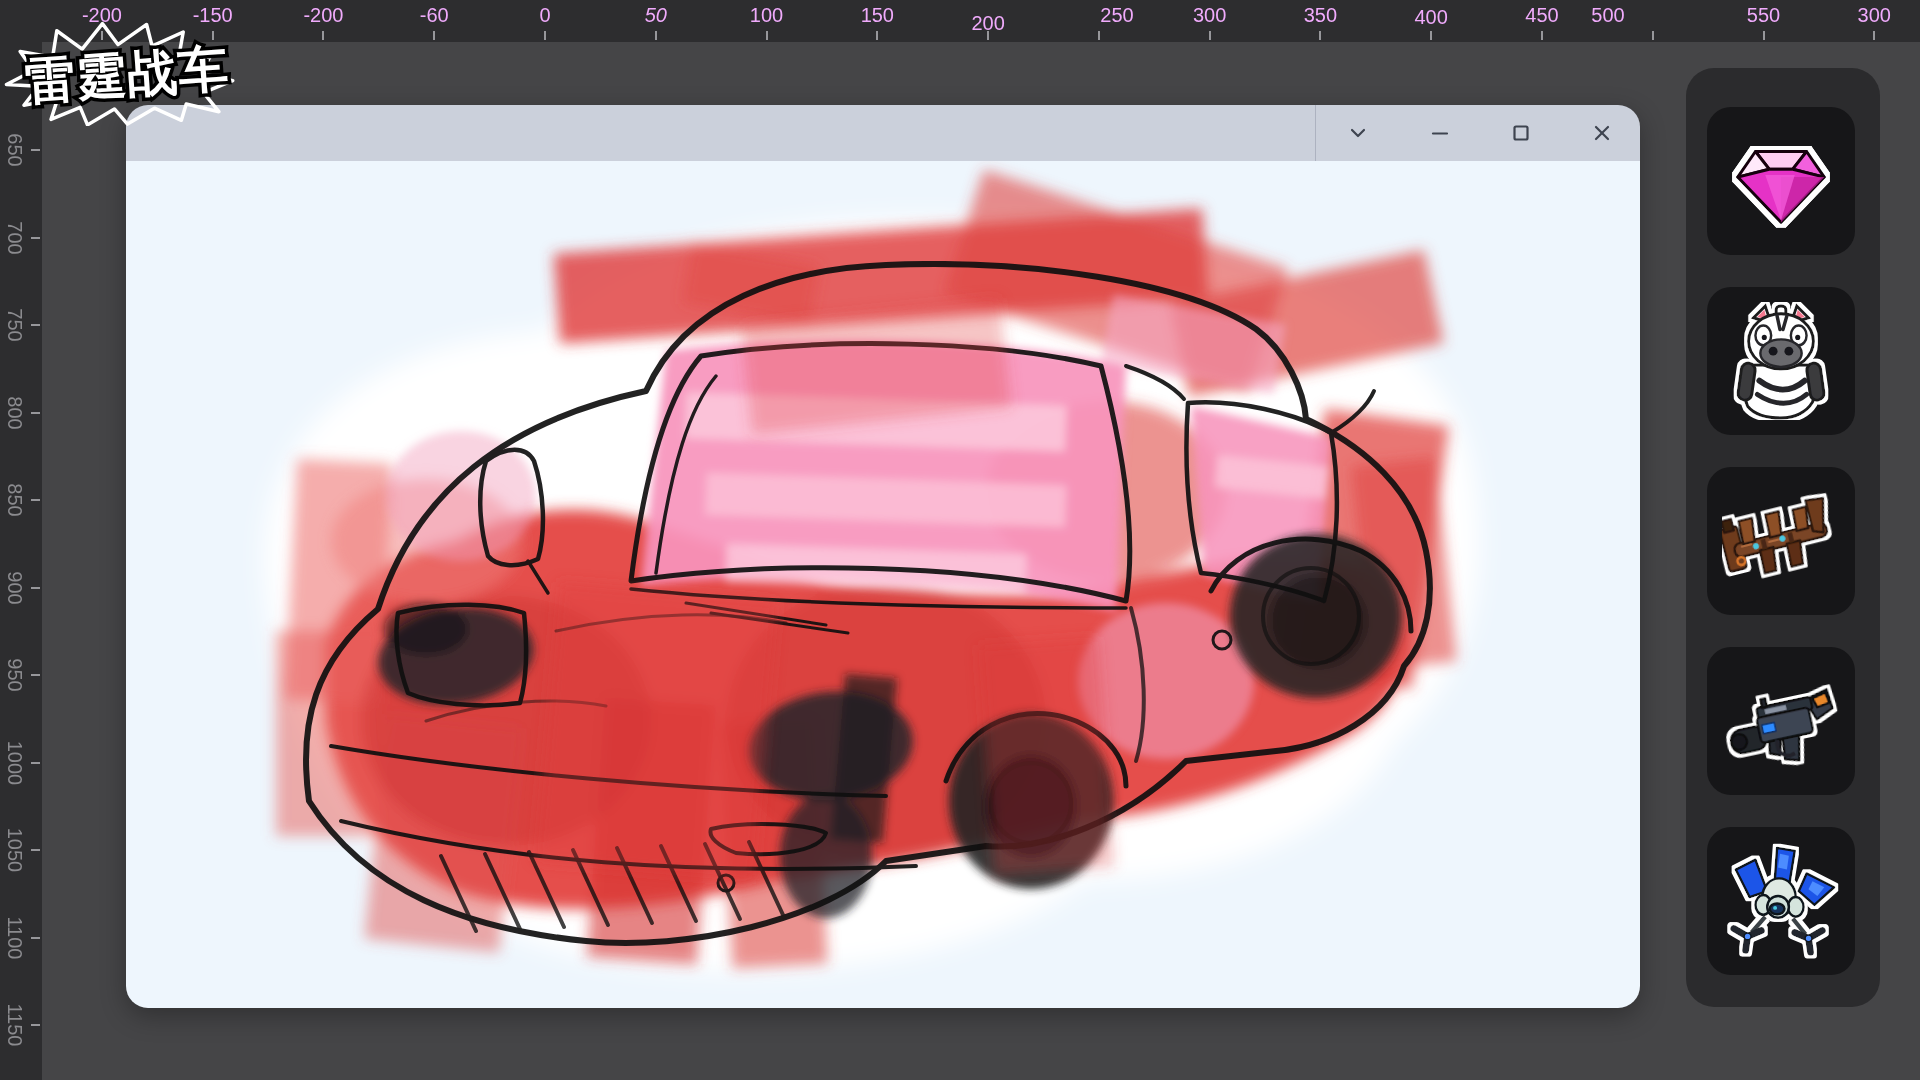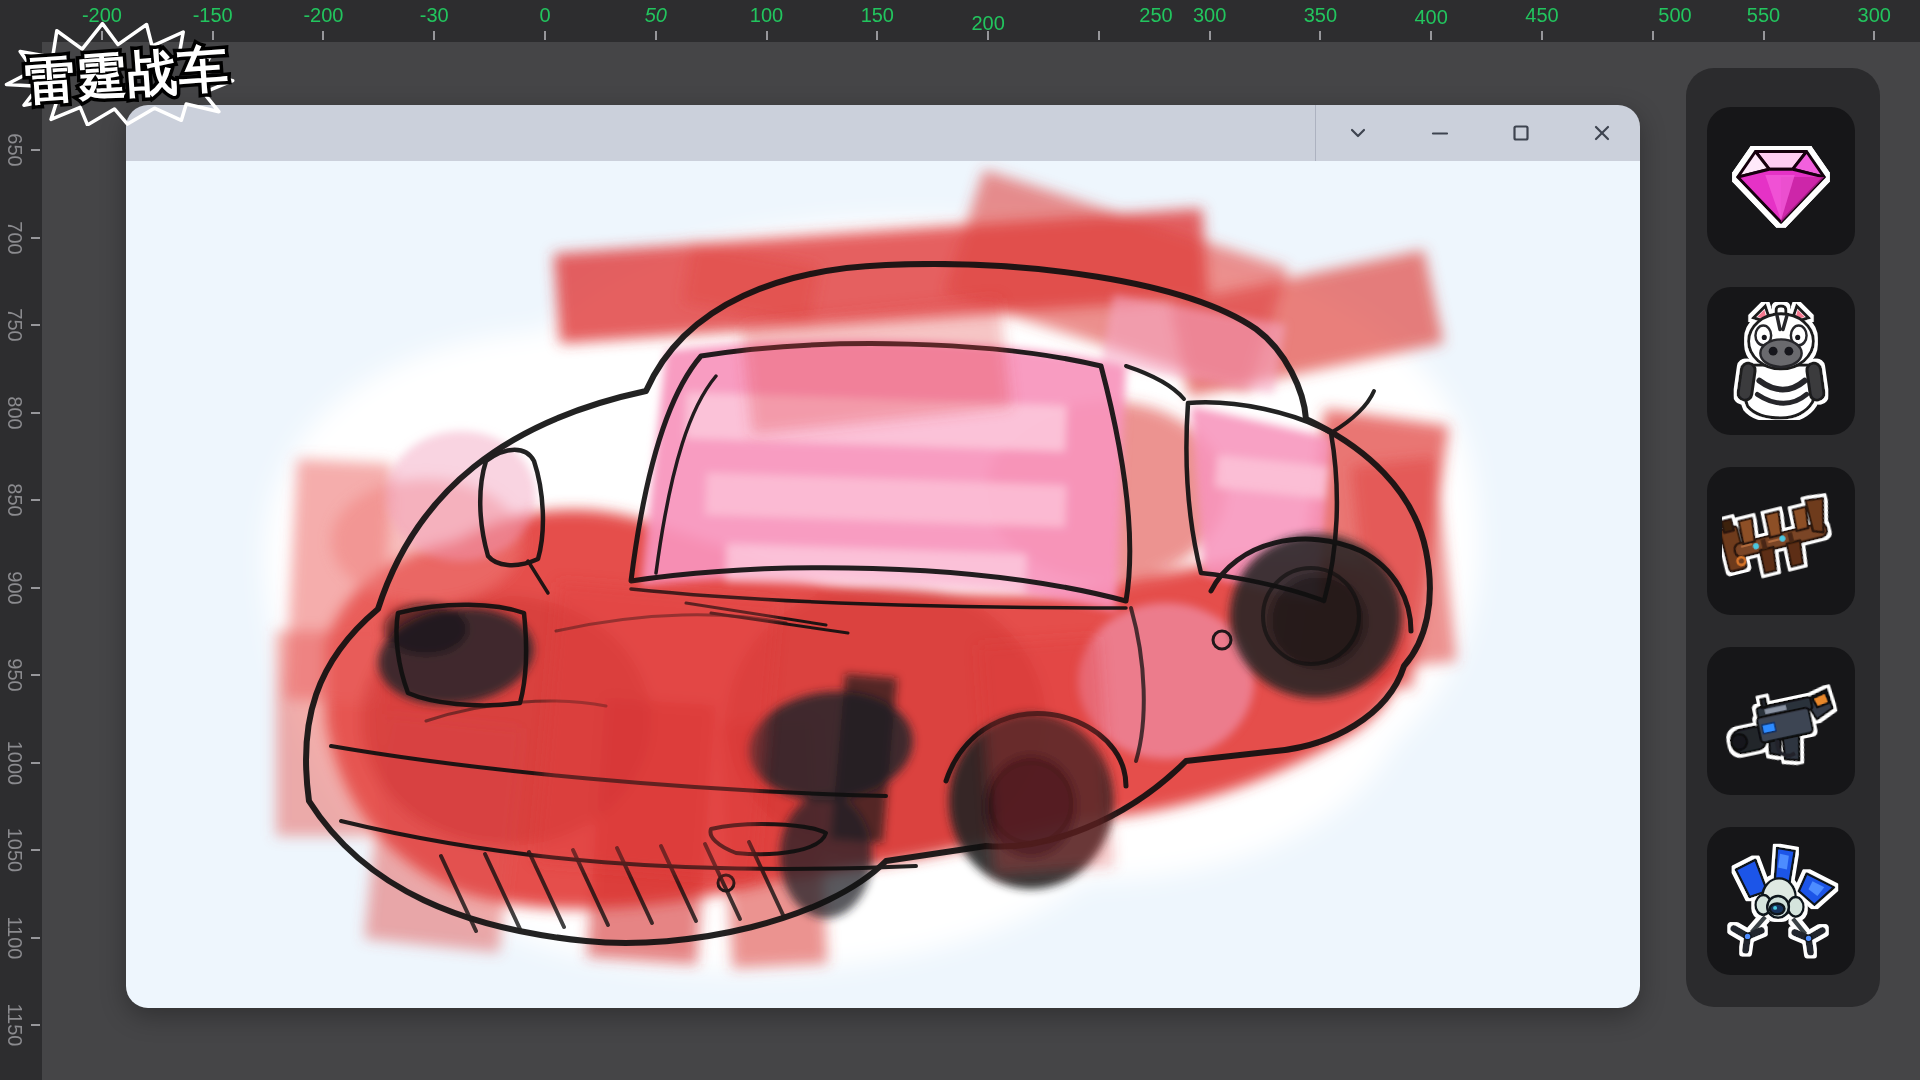--- a/index.html
+++ b/index.html
@@ -2,21 +2,21 @@
 <html><head>
 <meta charset="utf-8">
 <style>
   html,body{margin:0;padding:0;background:#454547;}
   #root{position:relative;width:1920px;height:1080px;overflow:hidden;
         background:#454547;font-family:"Liberation Sans","DejaVu Sans",sans-serif;}
 
   
   .ruler-top{position:absolute;left:0;top:0;width:1920px;height:42px;background:#2d2d2f;z-index:5;}
   .ruler-left{position:absolute;left:0;top:0;width:42px;height:1080px;background:#2d2d2f;z-index:5;}
-  .rlabel{position:absolute;color:#22c55e;font-size:20px;font-weight:500;text-align:center;
+  .rlabel{position:absolute;color:#f0abfc;font-size:20px;font-weight:500;text-align:center;
           width:80px;height:22px;line-height:22px;user-select:none;}
   .vlabel{position:absolute;color:#8b8b8f;font-size:20px;font-weight:500;text-align:center;
           width:60px;height:20px;line-height:20px;transform:rotate(90deg);user-select:none;}
   .htick{position:absolute;width:2px;height:9px;background:#97979b;top:31px;}
   .vtick{position:absolute;width:9px;height:2px;background:#97979b;left:31px;}
 
   
   .logo{position:absolute;left:2px;top:14px;width:250px;height:112px;z-index:60;pointer-events:none;}
 
   
@@ -41,43 +41,43 @@
 
 <div id="root">
 
   <div class="ruler-top">
       <div class="rlabel" style="left: 61.9px; top: 4px;">-200</div>
       <div class="htick" style="left: 100.9px;"></div>
       <div class="rlabel" style="left: 172.675px; top: 4px;">-150</div>
       <div class="htick" style="left: 211.675px;"></div>
       <div class="rlabel" style="left: 283.45px; top: 4px;">-200</div>
       <div class="htick" style="left: 322.45px;"></div>
-      <div class="rlabel" style="left: 394.225px; top: 4px;">-30</div>
+      <div class="rlabel" style="left: 394.225px; top: 4px;">-60</div>
       <div class="htick" style="left: 433.225px;"></div>
       <div class="rlabel" style="left: 505px; top: 4px;">0</div>
       <div class="htick" style="left: 544px;"></div>
       <div class="rlabel" style="left: 615.775px; top: 4px; font-style: italic;">50</div>
       <div class="htick" style="left: 654.775px;"></div>
       <div class="rlabel" style="left: 726.55px; top: 4px;">100</div>
       <div class="htick" style="left: 765.55px;"></div>
       <div class="rlabel" style="left: 837.325px; top: 4px;">150</div>
       <div class="htick" style="left: 876.325px;"></div>
       <div class="rlabel" style="left: 948.1px; top: 12px;">200</div>
       <div class="htick" style="left: 987.1px;"></div>
-      <div class="rlabel" style="left: 1116px; top: 4px;">250</div>
+      <div class="rlabel" style="left: 1077px; top: 4px;">250</div>
       <div class="htick" style="left: 1097.88px;"></div>
       <div class="rlabel" style="left: 1169.65px; top: 4px;">300</div>
       <div class="htick" style="left: 1208.65px;"></div>
       <div class="rlabel" style="left: 1280.42px; top: 4px;">350</div>
       <div class="htick" style="left: 1319.42px;"></div>
       <div class="rlabel" style="left: 1391.2px; top: 6px;">400</div>
       <div class="htick" style="left: 1430.2px;"></div>
       <div class="rlabel" style="left: 1501.97px; top: 4px;">450</div>
       <div class="htick" style="left: 1540.97px;"></div>
-      <div class="rlabel" style="left: 1635px; top: 4px;">500</div>
+      <div class="rlabel" style="left: 1568px; top: 4px;">500</div>
       <div class="htick" style="left: 1651.75px;"></div>
       <div class="rlabel" style="left: 1723.53px; top: 4px;">550</div>
       <div class="htick" style="left: 1762.53px;"></div>
       <div class="rlabel" style="left: 1834.3px; top: 4px;">300</div>
       <div class="htick" style="left: 1873.3px;"></div>
     </div>
   <div class="ruler-left">
       <div class="vlabel" style="left: -15px; top: 140px;">650</div>
       <div class="vtick" style="top: 149px;"></div>
       <div class="vlabel" style="left: -15px; top: 227.5px;">700</div>

